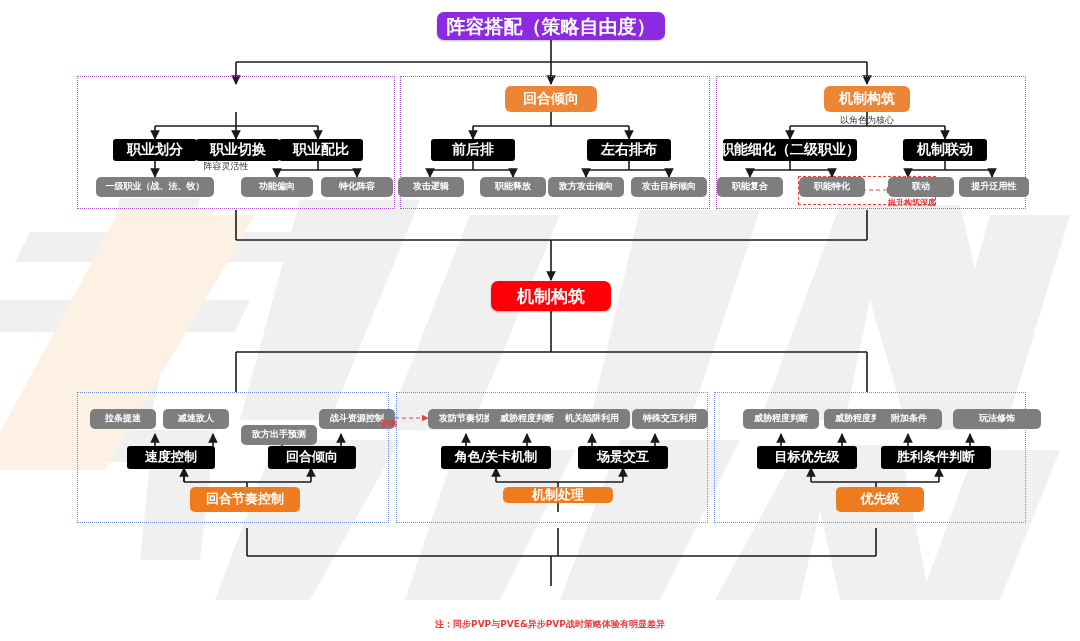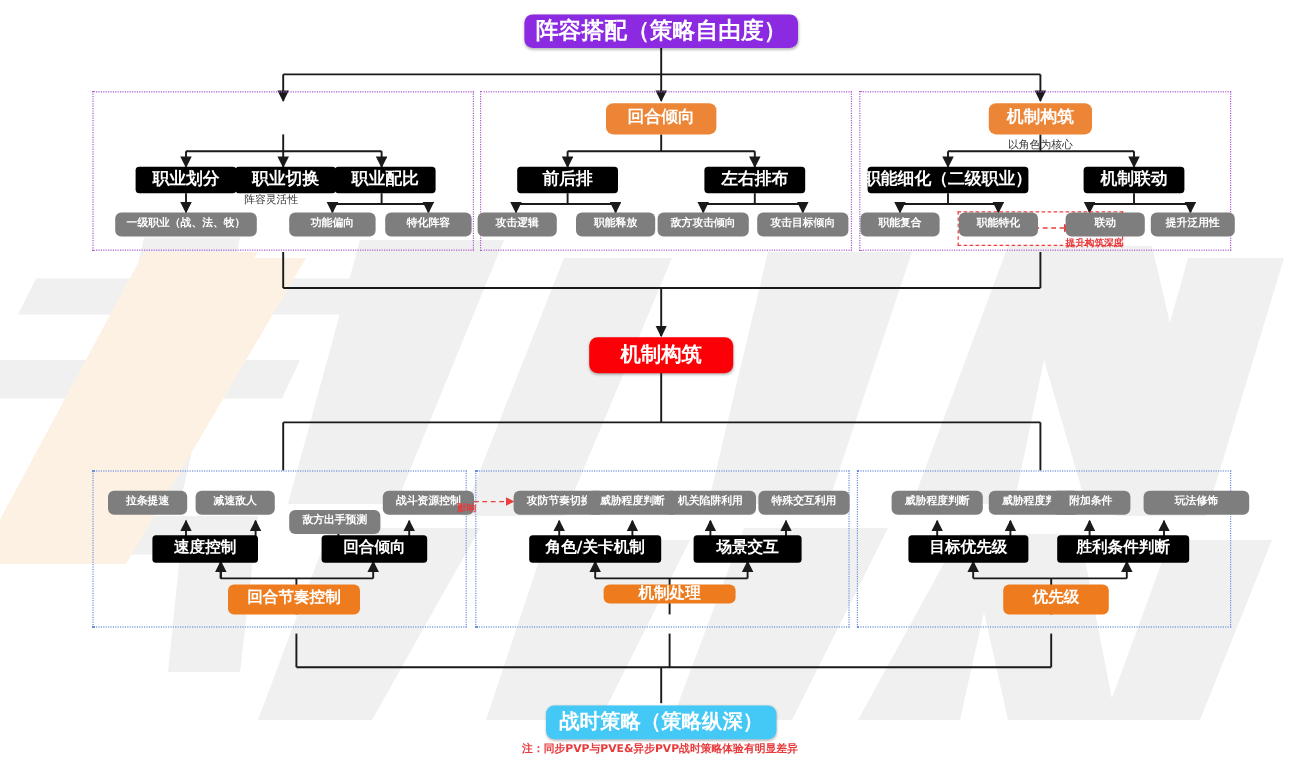--- a/index.html
+++ b/index.html
@@ -269,16 +269,15 @@
   <div class="node n-gray" style="left:743px;top:409px;width:76px;height:20px;">威胁程度判断</div>
   <div class="node n-gray" style="left:824px;top:409px;width:76px;height:20px;">威胁程度判断</div>
   <div class="node n-gray" style="left:876px;top:409px;width:66px;height:20px;">附加条件</div>
   <div class="node n-gray" style="left:953px;top:409px;width:88px;height:20px;">玩法修饰</div>
 
   <div class="node n-black-s" style="left:757px;top:446px;width:100px;height:23px;">目标优先级</div>
   <div class="node n-black-s" style="left:881px;top:446px;width:110px;height:23px;">胜利条件判断</div>
 
   <div class="node n-orange-s" style="left:836px;top:487px;width:88px;height:25px;">优先级</div>
 
-  <div class="node n-cyan" style="left:455px;top:588px;width:192px;height:28px;">战时策略（策略纵深）</div>
   <div class="note" style="left:420px;top:618px;width:260px;text-align:center;">注：同步PVP与PVE&amp;异步PVP战时策略体验有明显差异</div>
 
 </div>
 
 </body></html>

